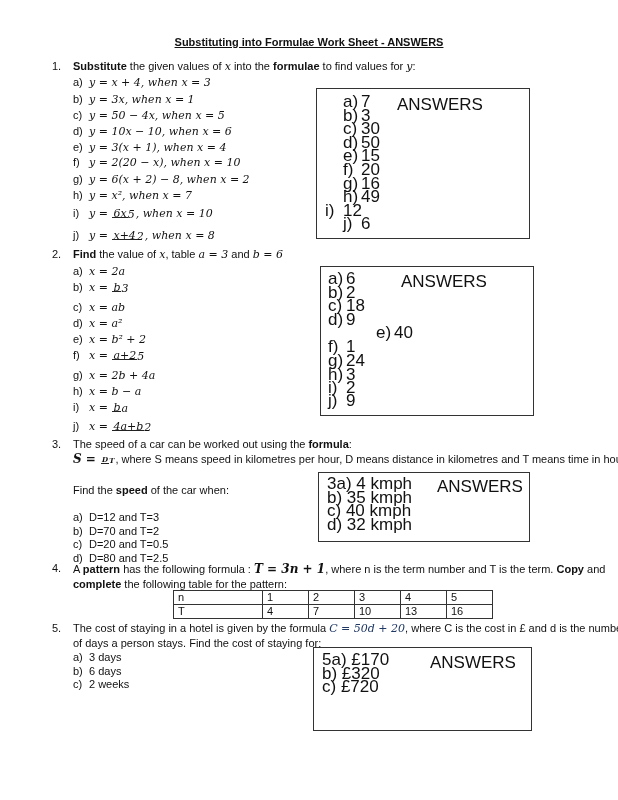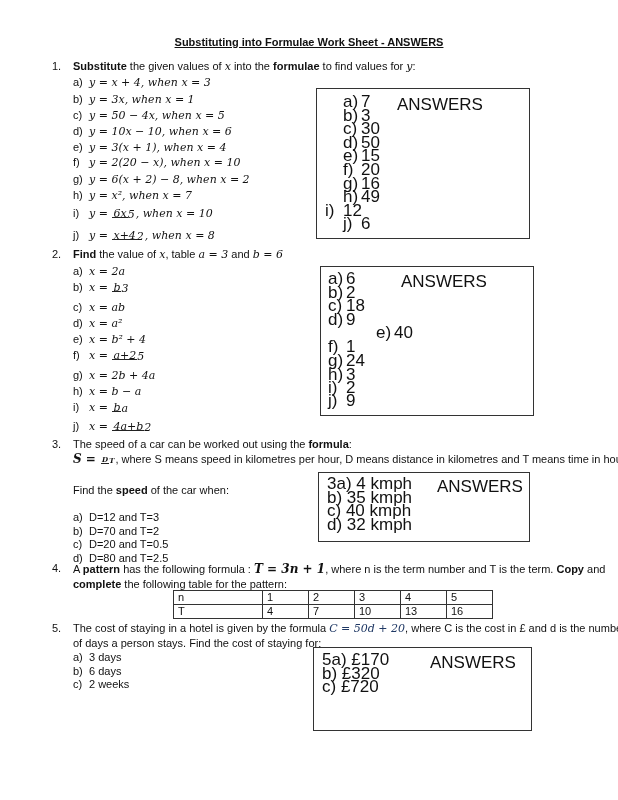--- a/index.html
+++ b/index.html
@@ -81,21 +81,21 @@
     <span class="b">Find</span><span> the value of </span><span class="math">x</span><span>, table </span><span class="math">a = 3</span><span> and </span><span class="math">b = 6</span>
   </div>
   <div id="q2-items">
       <div class="item" style="top: 264px;"><span class="lbl">a)</span><span class="math">x = 2a</span></div>
       <div class="item" style="top: 280px;"><span class="lbl">b)</span><span class="math">x = </span><span class="frac">
           <span class="num math">b</span>
           <span class="math">3</span>
         </span><span class="math"></span></div>
       <div class="item" style="top: 300px;"><span class="lbl">c)</span><span class="math">x = ab</span></div>
       <div class="item" style="top: 316px;"><span class="lbl">d)</span><span class="math">x = a²</span></div>
-      <div class="item" style="top: 332px;"><span class="lbl">e)</span><span class="math">x = b² + 4</span></div>
+      <div class="item" style="top: 332px;"><span class="lbl">e)</span><span class="math">x = b² + 2</span></div>
       <div class="item" style="top: 348px;"><span class="lbl">f)</span><span class="math">x = </span><span class="frac">
           <span class="num math">a+2</span>
           <span class="math">5</span>
         </span><span class="math"></span></div>
       <div class="item" style="top: 368px;"><span class="lbl">g)</span><span class="math">x = 2b + 4a</span></div>
       <div class="item" style="top: 384px;"><span class="lbl">h)</span><span class="math">x = b − a</span></div>
       <div class="item" style="top: 400px;"><span class="lbl">i)</span><span class="math">x = </span><span class="frac">
           <span class="num math">b</span>
           <span class="math">a</span>
         </span><span class="math"></span></div>

